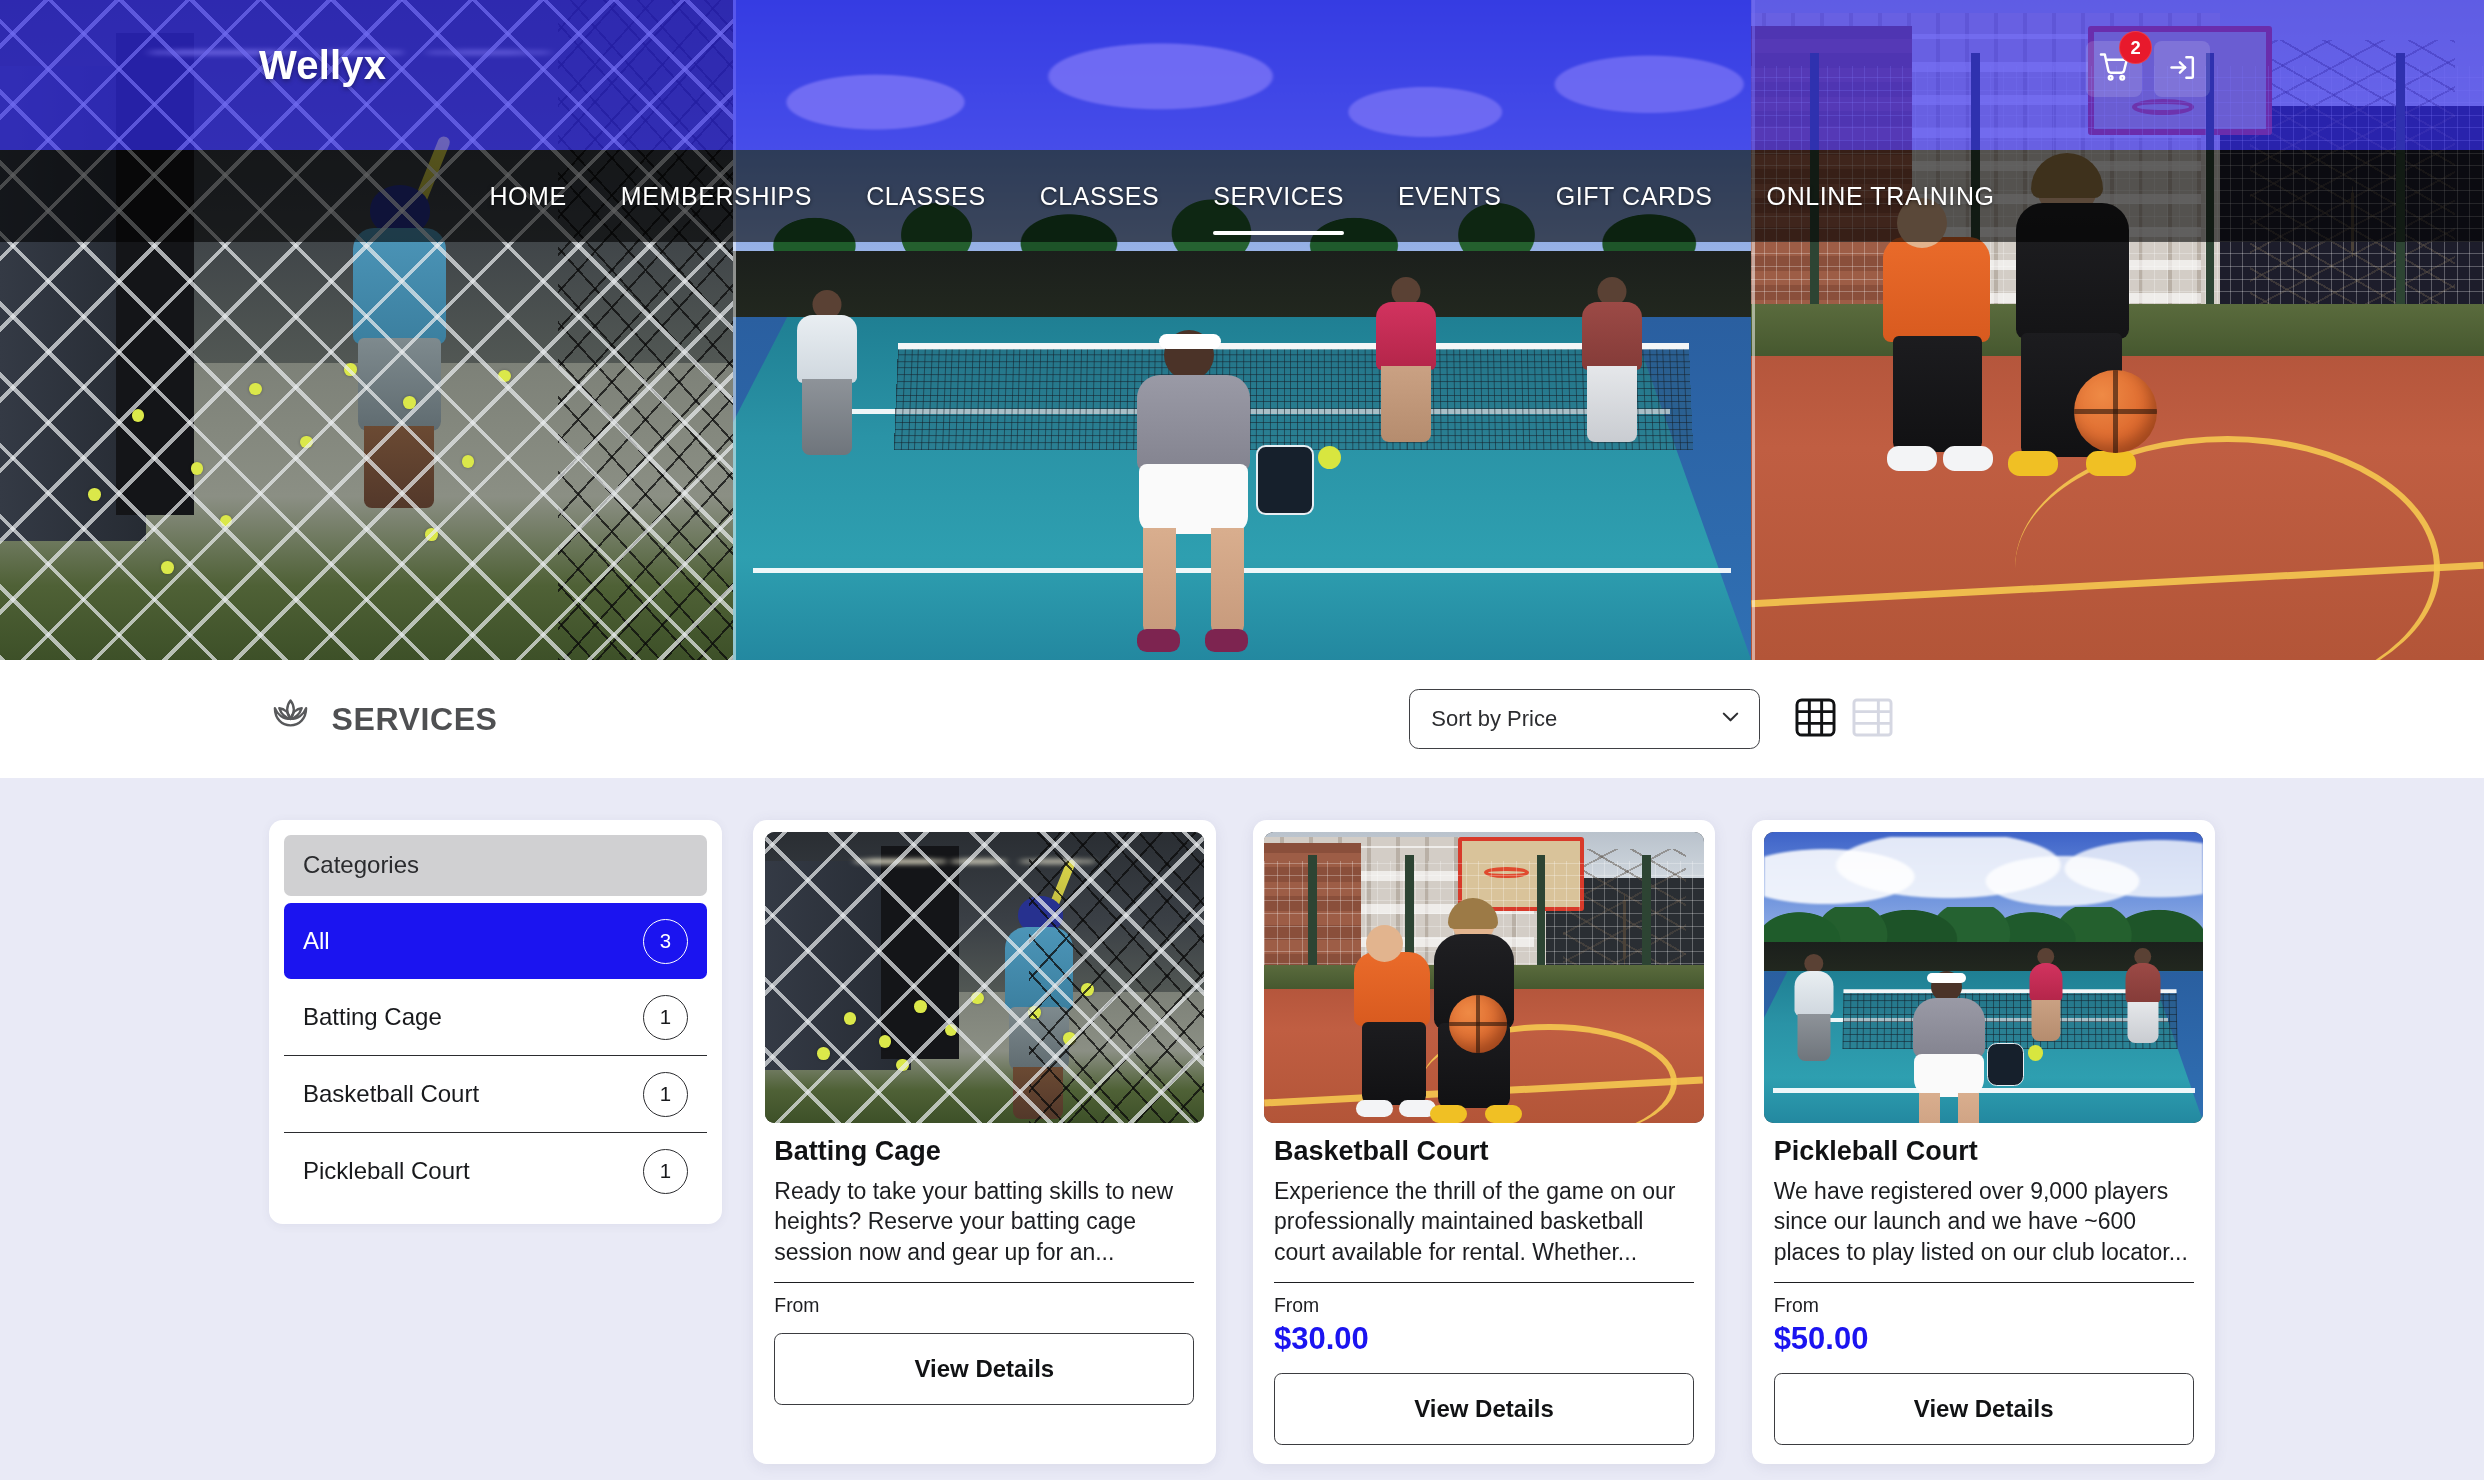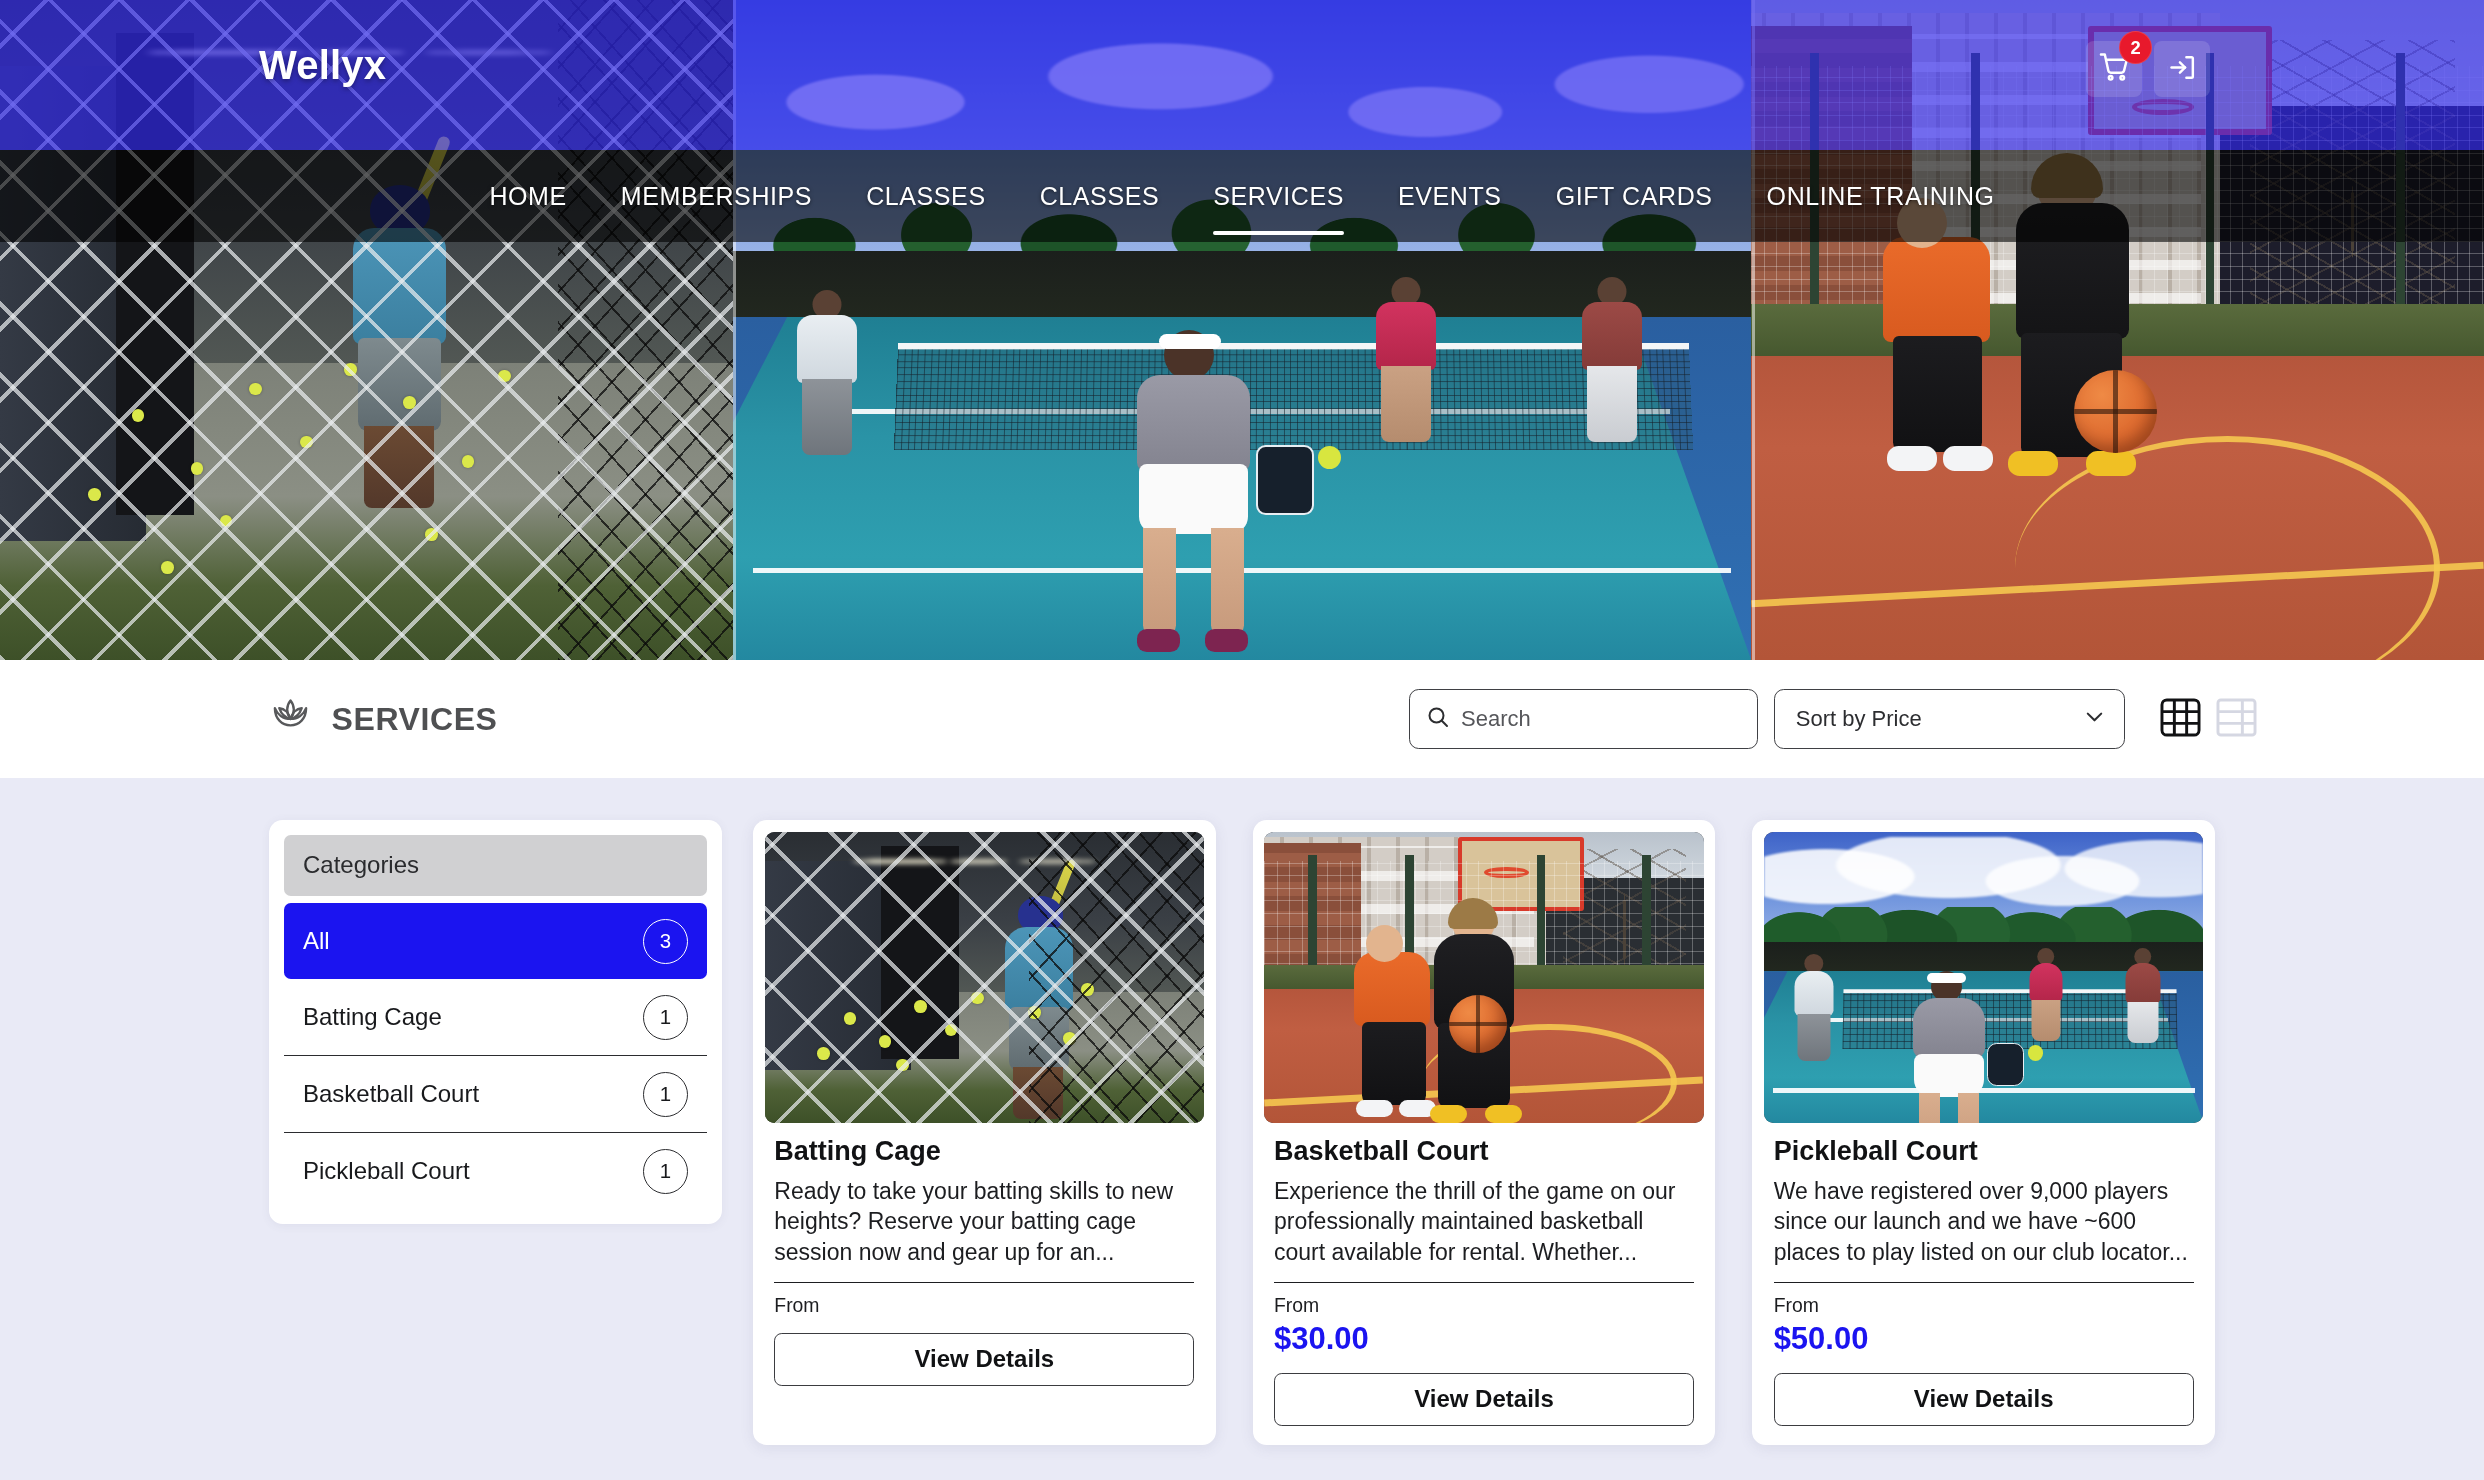--- a/index.html
+++ b/index.html
@@ -369,21 +369,21 @@
   .card-body { padding: 13.6px 9.7px 0 9.7px; display: flex; flex-direction: column; flex: 1 1 auto; }
   .card-title { font-size: 27px; font-weight: 700; color: #111214; margin-bottom: 8.7px; }
   .card-desc {
     font-size: 23px; line-height: 1.33; color: #1c1d20;
     padding-bottom: 13.6px; border-bottom: 1.9px solid #1d1e21;
     min-height: 107px;
   }
   .card-from { font-size: 19.4px; color: #1c1d20; margin-top: 11.6px; }
   .card-price { font-size: 31px; font-weight: 700; color: #1b14f0; margin-top: 3.9px; }
   .card-btn {
-    margin-top: 15.5px; height: 53px; border: 1.6px solid #3b3c40; border-radius: 7.8px;
+    margin-top: 15.5px; height: 72px; border: 1.6px solid #3b3c40; border-radius: 7.8px;
     background: #fff; color: #111214; font-size: 24px; font-weight: 700;
     font-family: "Liberation Sans", sans-serif;
     cursor: pointer; display:flex; align-items:center; justify-content:center;
   }
 </style>
 </head>
 <body>
 
 <div class="hero">
   <div class="hero-strips">
@@ -544,29 +544,20 @@
         <path d="M24 4c4.5 5.5 4.5 13 0 19-4.5-6-4.5-13.5 0-19z"></path>
         <path d="M24 23c-5-1-9.5-5-11.5-11C18 12.5 22.5 17 24 23z"></path>
         <path d="M24 23c5-1 9.5-5 11.5-11C30 12.5 25.5 17 24 23z"></path>
         <path d="M24 23c-7.5 0-13.5-4.5-16-11 0 10.5 7 17.5 16 17.5s16-7 16-17.5c-2.5 6.5-8.5 11-16 11z"></path>
       </svg>
     </span>
     <h1>SERVICES</h1>
   </div>
 
   <div class="toolbar-controls">
-    <div class="search-box">
-      <span>
-        <svg viewBox="0 0 24 24" stroke-linecap="round">
-            <circle cx="10.5" cy="10.5" r="7"></circle>
-            <path d="M15.8 15.8L21 21"></path>
-          </svg>
-      </span>
-      <input type="text" value="" placeholder="Search" style="">
-    </div>
 
     <div class="sort-box">
       <span>Sort by Price</span>
       <span>
         <svg viewBox="0 0 24 24" stroke-linecap="round" stroke-linejoin="round" fill="none">
             <path d="M5 9l7 7 7-7"></path>
           </svg>
       </span>
     </div>
 

